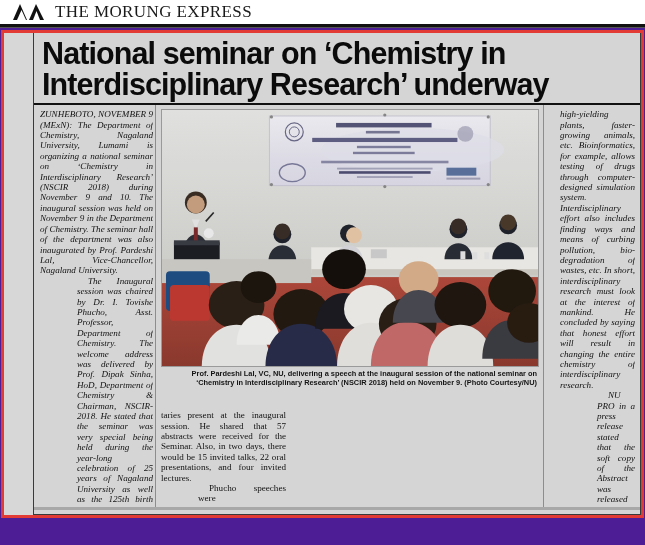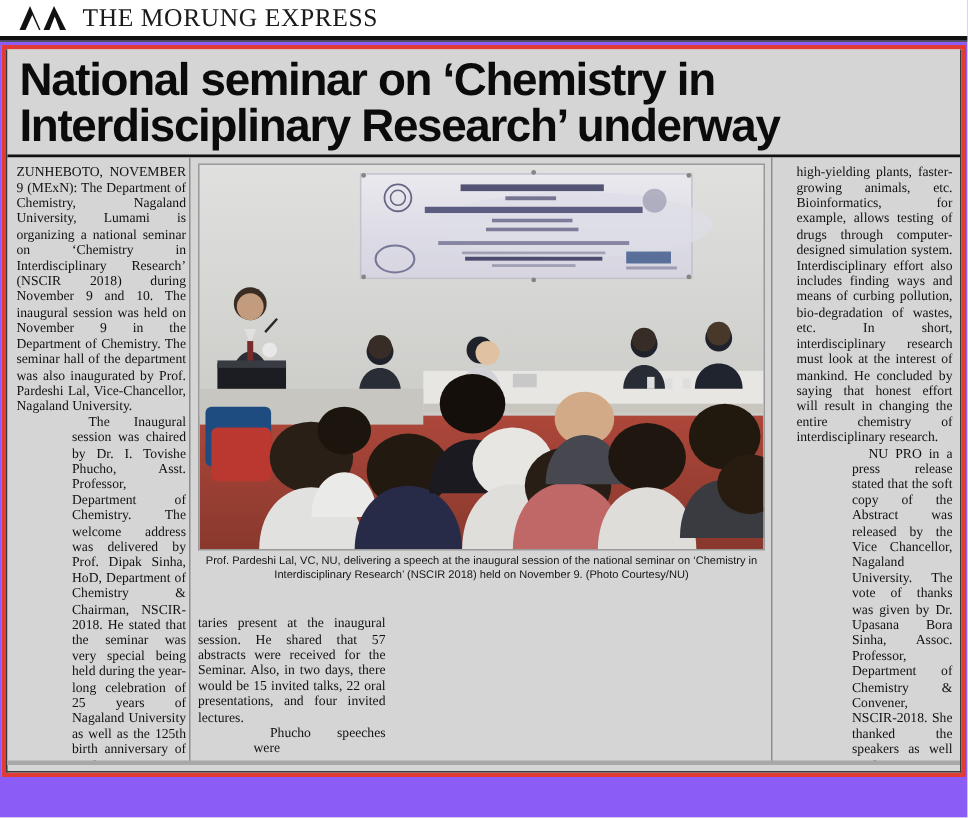--- a/index.html
+++ b/index.html
@@ -2,21 +2,21 @@
 <html><head>
 <meta charset="utf-8">
 <style>
   html,body{margin:0;padding:0;}
   body{
     width:645px;height:545px;
     background:#ffffff;
     font-family:"Liberation Serif", serif;
     overflow:hidden;
   }
-  .page{position:relative;width:645px;height:545px;background:#8b5cf6;}
+  .page{position:relative;width:645px;height:545px;background:#4c1d95;}
 
   
   .masthead{
     position:relative;height:24px;background:#fff;
     display:flex;align-items:center;padding-left:12px;
   }
   .logo{width:34px;height:18px;margin-right:9px;flex:none;}
   .masthead-title{
     font-family:"Liberation Serif", serif;
     font-size:17px;letter-spacing:.4px;color:#1a1a1a;
@@ -26,20 +26,21 @@
   .rule-thin{height:1px;background:#555;}
 
   
   .article{
     position:relative;
     margin:2px 1px 0 1px;
     border:3px solid #e23b35;
     background:#d7d7d7;
     height:488px;
     box-sizing:border-box;
+    padding-left:29px;
   }
   .article-inner{
     position:relative;
     border:1px solid #3a3a3a;
     border-top:none;
     margin:0;
     height:100%;
     box-sizing:border-box;
     background:#d5d5d5;
   }
@@ -68,21 +69,21 @@
     background:#d5d5d5;
     height:405px;
     box-sizing:border-box;
   }
   .cols{
     display:grid;
     grid-template-columns:113px 125px 125px 125px 1fr;
     column-gap:8px;
     height:100%;
   }
-  .col{position:relative;overflow:hidden;}
+  .col{position:relative;overflow:hidden;font-style:italic;}
   .col + .col{ }
   .divider{
     position:absolute;top:0;bottom:0;width:1px;background:#8d8d8d;
   }
   p{
     margin:0;
     font-family:"Liberation Serif", serif;
     font-size:9.1px;
     line-height:10.4px;
     text-align:justify;
@@ -107,23 +108,23 @@
     overflow:hidden;
     position:relative;
     background:#cfcfcf;
   }
   .photo{position:absolute;inset:0;}
   .caption{
     padding:3px 2px 3px 2px;
     font-family:"Liberation Sans", sans-serif;
     font-size:7.4px;
     line-height:8.6px;
-    font-weight:normal;
+    font-weight:bold;
     color:#141414;
-    text-align:center;
+    text-align:right;
   }
   .below-photo{
     position:absolute;left:127px;top:305px;width:378px;
     display:grid;grid-template-columns:125px 125px 1fr;column-gap:8px;
   }
   .bottom-rule{
     position:absolute;left:0;right:0;bottom:0;height:3px;background:#a8a8a8;
   }
 </style>
 </head>

